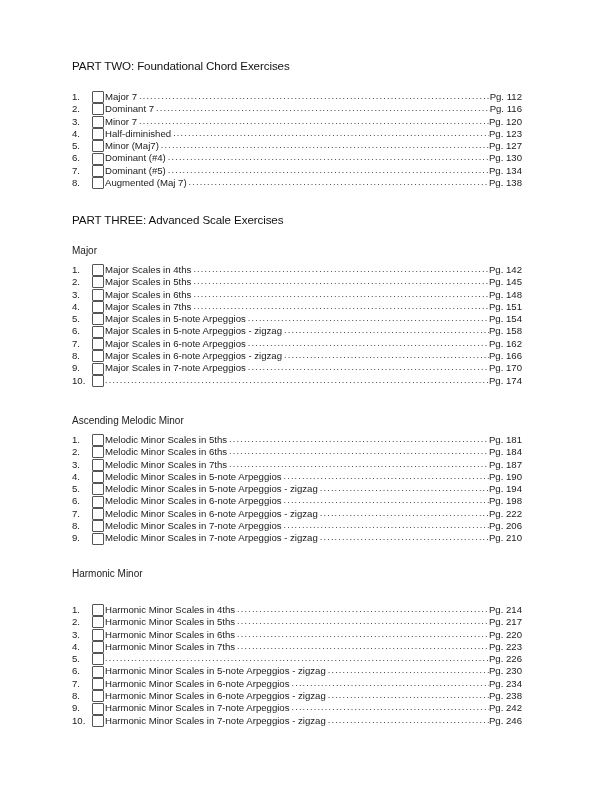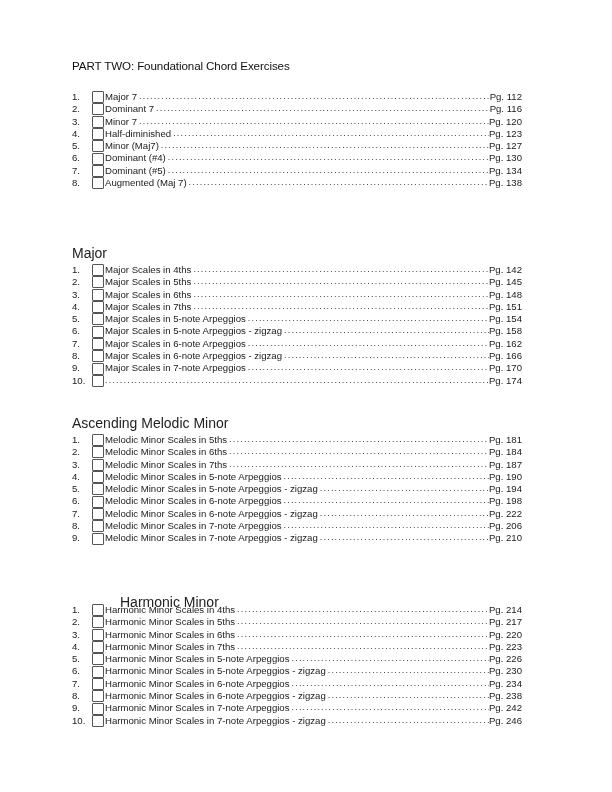--- a/index.html
+++ b/index.html
@@ -6,21 +6,21 @@
   body {
     width: 612px; height: 792px; position: relative; overflow: hidden;
     font-family: "Liberation Sans", sans-serif; color: #1a1a1a;
   }
   .page { position: absolute; left: 0; top: 0; width: 612px; height: 792px; }
   .part-title {
     position: absolute; left: 72px; font-size: 11.6px; font-weight: normal;
     letter-spacing: -0.1px; color: #111;
   }
   .sub-title {
-    position: absolute; left: 72px; font-size: 14px; color: #222;
+    position: absolute; left: 72px; font-size: 10px; color: #222;
   }
   .toc-list { position: absolute; left: 72px; width: 450px; margin: 0; padding: 0; list-style: none; }
   .toc-row {
     height: 12.3px; line-height: 12.3px; font-size: 9.6px; display: flex; align-items: center;
     white-space: nowrap; color: #1a1a1a;
   }
   .num { width: 20px; flex: 0 0 20px; }
   .cb {
     width: 10px; height: 10px; border: 1px solid #555; border-radius: 1px; flex: 0 0 10px;
     margin-right: 1px; background: #fff; box-sizing: content-box;
@@ -93,20 +93,21 @@
       </li>
     <li class="toc-row">
         <span class="num">8.</span>
         <span class="cb"></span>
         <span class="label">Augmented (Maj 7) </span>
         <span class="leader"></span>
         <span class="page-ref">Pg. 138</span>
       </li>
   </ul>
 
+  <div class="part-title" style="top:213px;">PART THREE: Advanced Scale Exercises</div>
 
   <div class="sub-title" style="top:245px;">Major</div>
   <ul class="toc-list" style="top:264px;">
     <li class="toc-row">
         <span class="num">1.</span>
         <span class="cb"></span>
         <span class="label">Major Scales in 4ths</span>
         <span class="leader"></span>
         <span class="page-ref">Pg. 142</span>
       </li>
@@ -234,21 +235,21 @@
       </li>
     <li class="toc-row">
         <span class="num">9.</span>
         <span class="cb"></span>
         <span class="label">Melodic Minor Scales in 7-note Arpeggios - zigzag</span>
         <span class="leader"></span>
         <span class="page-ref">Pg. 210</span>
       </li>
   </ul>
 
-  <div class="sub-title" style="top:594px;margin-left:48px;">Harmonic Minor</div>
+  <div class="sub-title" style="top:568px;">Harmonic Minor</div>
   <ul class="toc-list" style="top:604px;">
     <li class="toc-row">
         <span class="num">1.</span>
         <span class="cb"></span>
         <span class="label">Harmonic Minor Scales in 4ths</span>
         <span class="leader"></span>
         <span class="page-ref">Pg. 214</span>
       </li>
     <li class="toc-row">
         <span class="num">2.</span>
@@ -267,21 +268,20 @@
     <li class="toc-row">
         <span class="num">4.</span>
         <span class="cb"></span>
         <span class="label">Harmonic Minor Scales in 7ths</span>
         <span class="leader"></span>
         <span class="page-ref">Pg. 223</span>
       </li>
     <li class="toc-row">
         <span class="num">5.</span>
         <span class="cb"></span>
-        <span class="label">Harmonic Minor Scales in 5-note Arpeggios</span>
         <span class="leader"></span>
         <span class="page-ref">Pg. 226</span>
       </li>
     <li class="toc-row">
         <span class="num">6.</span>
         <span class="cb"></span>
         <span class="label">Harmonic Minor Scales in 5-note Arpeggios - zigzag</span>
         <span class="leader"></span>
         <span class="page-ref">Pg. 230</span>
       </li>

